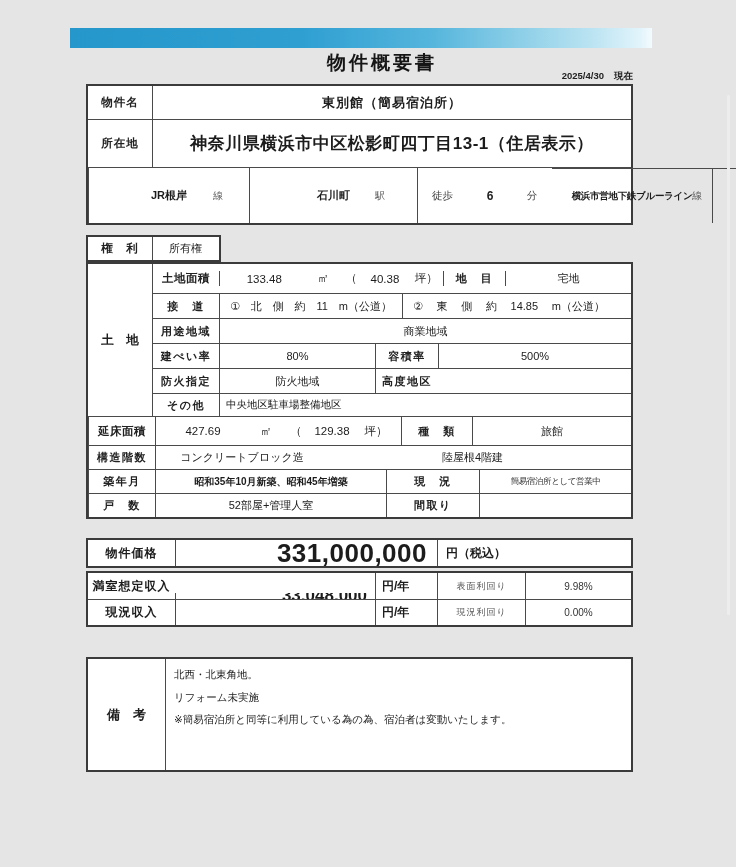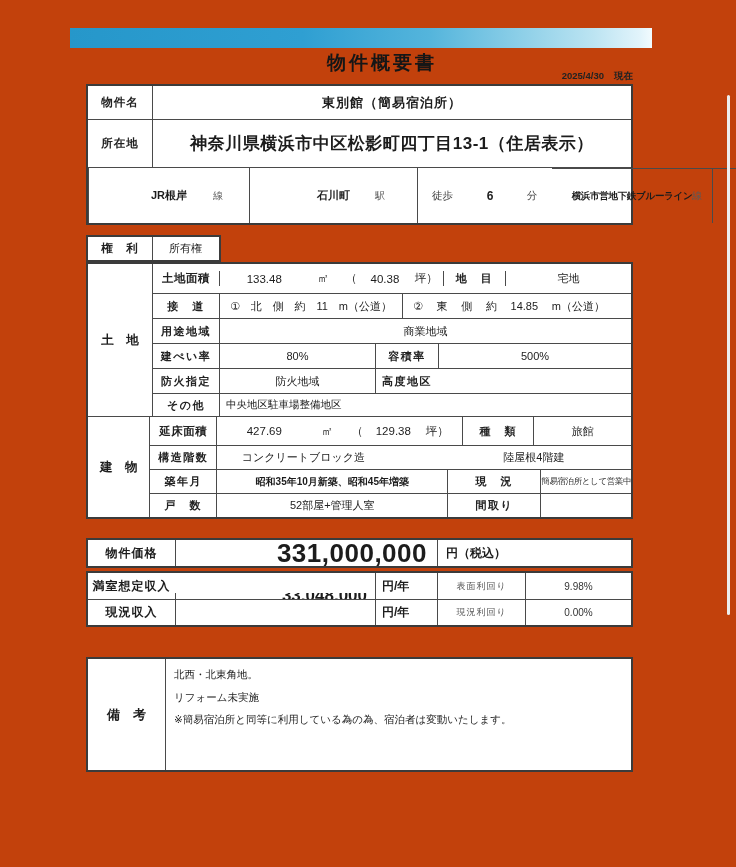--- a/index.html
+++ b/index.html
@@ -1,18 +1,18 @@
 <!DOCTYPE html>
 <html><head>
 <meta charset="utf-8">
 <style>
   * { margin:0; padding:0; box-sizing:border-box; }
   html,body { background:#ffffff; }
   body { font-family:"Liberation Sans","DejaVu Sans",sans-serif; color:#1c1c1c; }
-  .page { position:relative; width:736px; height:867px; background:#c2410c; overflow:hidden; }
+  .page { position:relative; width:736px; height:867px; background:#e5e5e5; overflow:hidden; }
 
   .topbar { position:absolute; left:70px; top:28px; width:582px; height:20px;
     background:linear-gradient(90deg,#2697ca 0%,#2f9fd2 40%,#55b5dc 62%,#8fd0e8 78%,#bce4f2 90%,#e2f4fb 98%,#f2fbfe 100%); }
 
   .title { position:absolute; left:382px; top:50px; transform:translateX(-50%);
     font-size:19px; font-weight:700; letter-spacing:3px; color:#161616; white-space:nowrap; }
   .date { position:absolute; top:70px; right:103px; font-size:9.5px; font-weight:700; color:#222; }
   .date .date-suf { margin-left:10px; }
 
   .tbl { position:absolute; left:86px; width:547px; border:2px solid #3b3b3b; background:#fff; }
@@ -201,21 +201,20 @@
           <div class="c v" style="width:156px;">防火地域</div>
           <div class="c il" style="width:63px;">高度地区</div>
         </div>
         <div class="gr" style="height:23px;">
           <div class="c il">その他</div>
           <div class="c leftcell flex1">中央地区駐車場整備地区</div>
         </div>
       </div>
     </div>
     <div class="grp">
-      <div class="glab">建　物</div>
       <div class="gbody">
         <div class="gr" style="height:28px;">
           <div class="c il strong">延床面積</div>
           <div class="c areacell" style="width:246px;">
             <span class="a1">427.69</span>
             <span class="a2">㎡</span>
             <span class="a3">（</span>
             <span class="a4">129.38</span>
             <span class="a5">坪）</span>
           </div>

